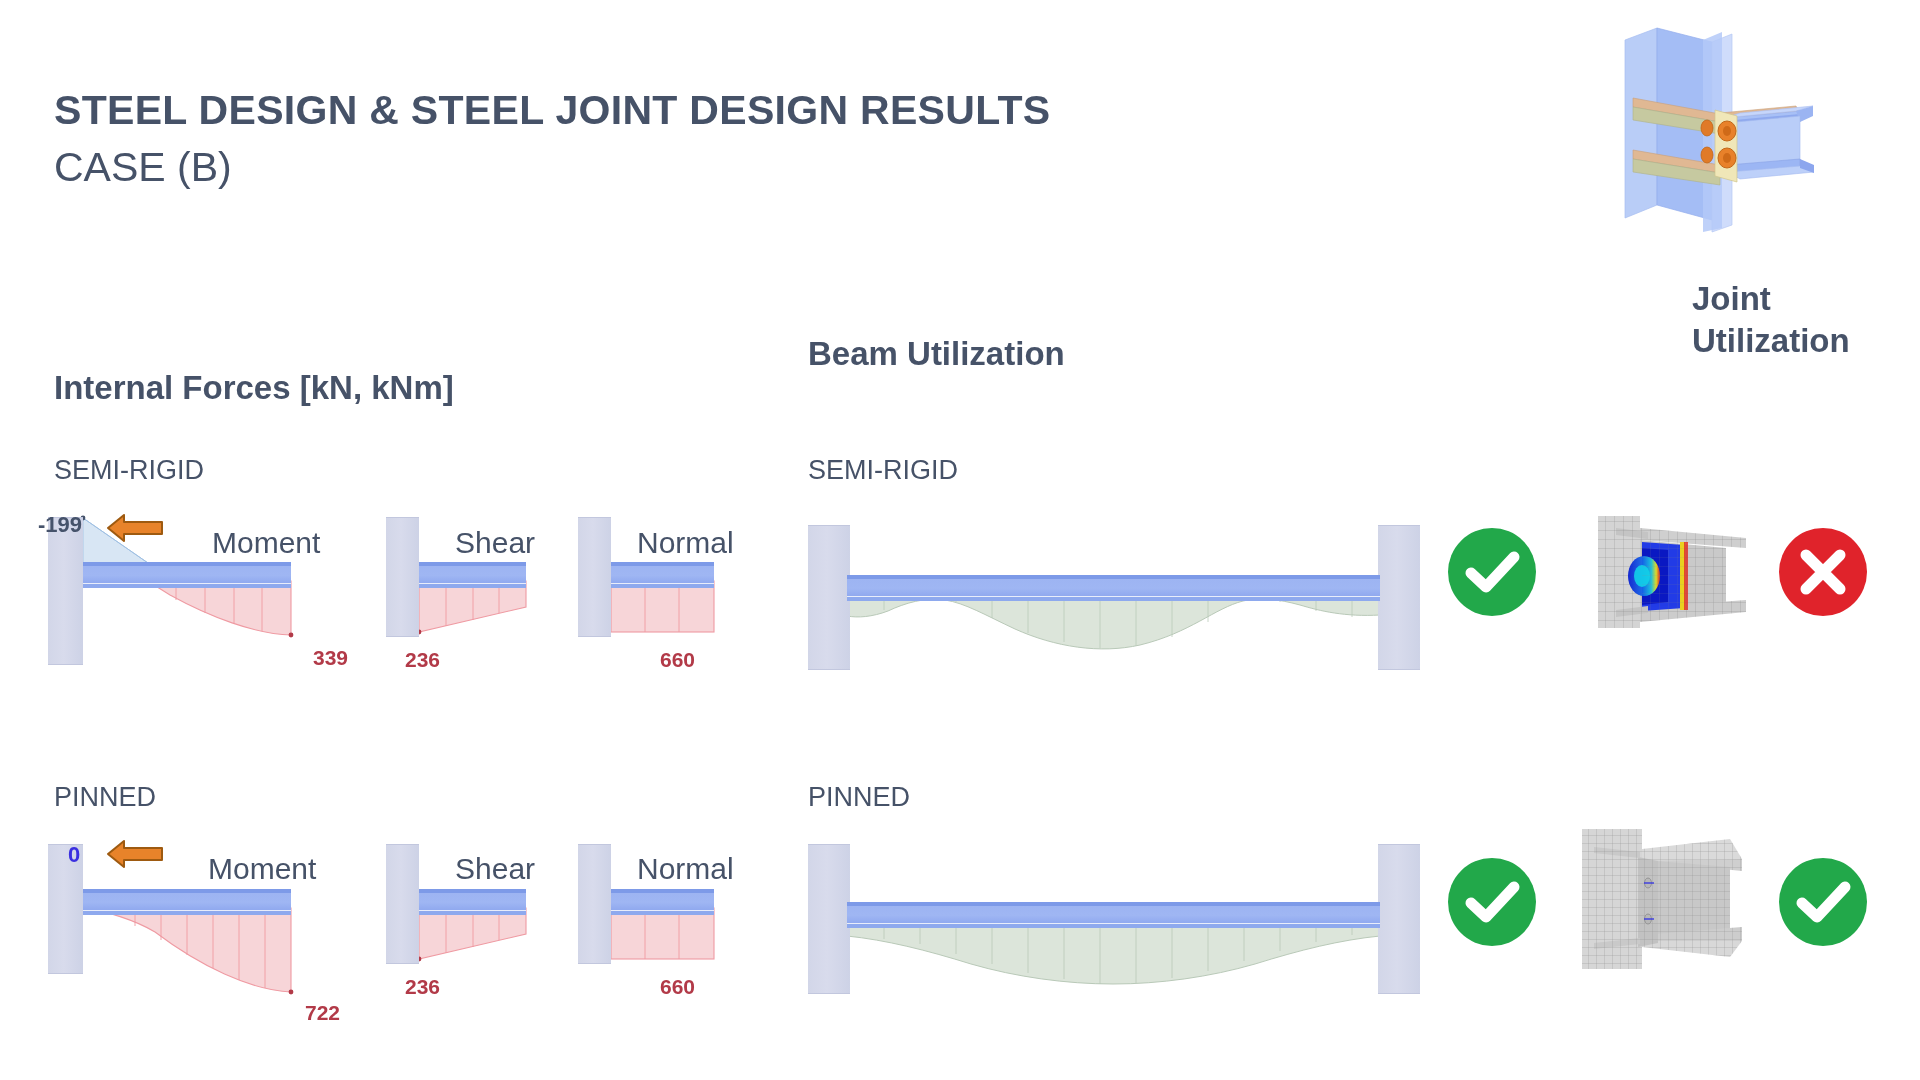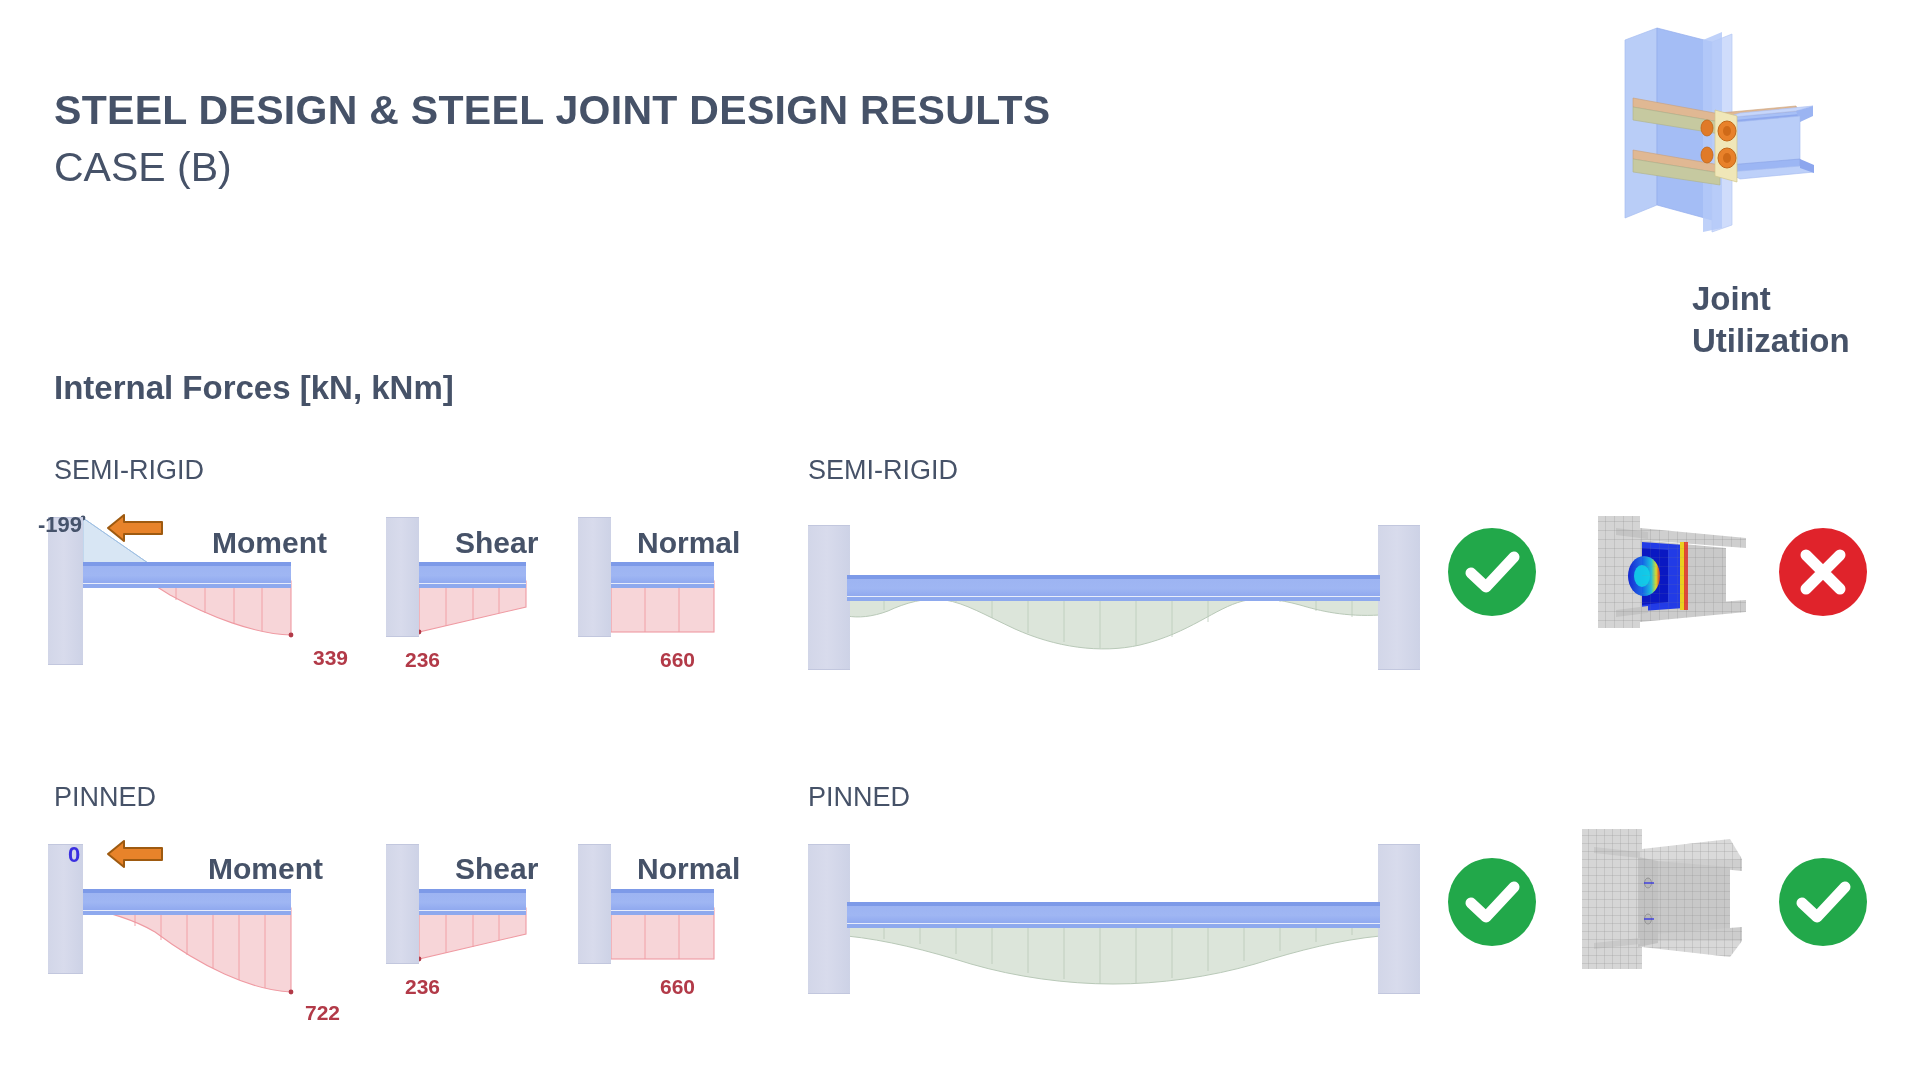--- a/index.html
+++ b/index.html
@@ -94,21 +94,21 @@
   .zero-label {
     position: absolute;
     font-size: 22px;
     font-weight: 700;
     color: #3a2fe0;
     white-space: nowrap;
   }
   .diag-name {
     position: absolute;
     font-size: 30px;
-    font-weight: 700;
+    font-weight: 400;
     color: #465268;
     white-space: nowrap;
   }
 
   svg { display: block; overflow: visible; }
 
   
   .status-icon { position: absolute; }
 
   
@@ -159,20 +159,21 @@
       <ellipse cx="127" cy="121" rx="4" ry="5" fill="#cf6a18"></ellipse>
       <ellipse cx="127" cy="148" rx="9" ry="10" fill="#e8812a" stroke="#c26718" stroke-width="1"></ellipse>
       <ellipse cx="127" cy="148" rx="4" ry="5" fill="#cf6a18"></ellipse>
 
       <ellipse cx="107" cy="118" rx="6" ry="8" fill="#e07a28" stroke="#c26718" stroke-width="0.8"></ellipse>
       <ellipse cx="107" cy="145" rx="6" ry="8" fill="#e07a28" stroke="#c26718" stroke-width="0.8"></ellipse>
     </svg>
   </div>
 
   <div class="col-head internal">Internal Forces [kN, kNm]</div>
+  <div class="col-head beam">Beam Utilization</div>
   <div class="col-head joint">
     <div>Joint</div>
     <div>Utilization</div>
   </div>
 
   <div class="row-label" style="left:54px; top:455px;">SEMI-RIGID</div>
   <div class="row-label" style="left:808px; top:455px;">SEMI-RIGID</div>
 
   <div class="panel" style="left:40px; top:505px; width:320px; height:160px;">
     <div class="column-stub" style="left:8px; top:12px; width:35px; height:148px;"></div>

